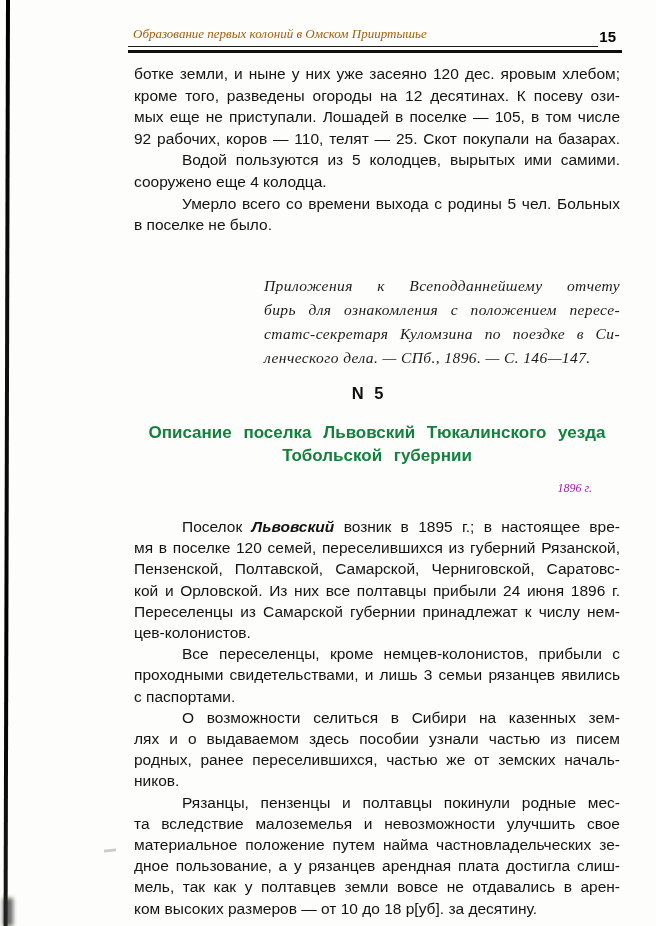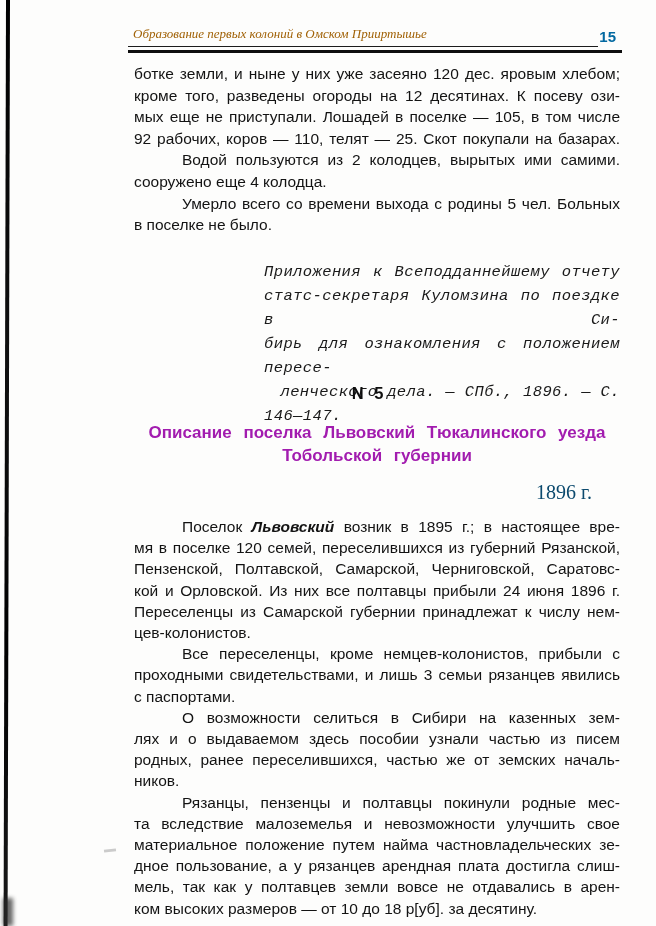--- a/index.html
+++ b/index.html
@@ -30,57 +30,57 @@
 
   
   .running-header{
     position:absolute;left:133px;top:26px;width:515px;height:22px;
     font-family:Liberation Serif, serif;font-style:italic;
     font-size:13px;color:#a16207;white-space:nowrap;
   }
   .page-number{
     position:absolute;left:586px;top:28px;width:30px;
     text-align:right;font-family:"Liberation Sans",sans-serif;
-    font-style:normal;font-weight:bold;font-size:15px;color:#0369a1;
+    font-style:normal;font-weight:bold;font-size:15px;color:#000000;
   }
   .rule-thin{position:absolute;left:128px;top:46px;width:470px;height:1px;background:#1c1c1c;}
   .rule-thick{position:absolute;left:128px;top:50px;width:494px;height:3px;background:#0e0e0e;}
 
   
   .block{position:absolute;left:134px;width:486px;font-size:15.5px;color:#131313;}
   .block-1{top:63px;line-height:21.6px;}
   .block-2{top:516px;line-height:21.2px;}
   .ln{text-align:justify;text-align-last:justify;}
   .ln.last{text-align:left;text-align-last:left;}
   .ln.ind{text-indent:48px;}
   .bold-name{font-weight:bold;font-style:italic;}
 
   .citation{
-    position:absolute;left:264px;top:260px;width:356px;
-    font-family:Liberation Mono, monospace;font-style:italic;
+    position:absolute;left:264px;top:274px;width:356px;
+    font-family:Liberation Serif, serif;font-style:italic;
     font-size:15.5px;line-height:24px;letter-spacing:.4px;color:#1a1a1a;
   }
   .citation .ln{text-align:justify;text-align-last:justify;}
   .citation .ln.last{text-align:right;text-align-last:left;}
 
   .doc-number{
     position:absolute;left:125px;top:384px;width:486px;
     text-align:center;font-weight:bold;font-size:16.5px;
     letter-spacing:1px;word-spacing:4px;color:#0f0f0f;
   }
   .doc-title{
     position:absolute;left:134px;top:421px;width:486px;
     text-align:center;font-weight:bold;font-size:17px;line-height:23px;
-    word-spacing:7px;color:#a21caf;
+    word-spacing:7px;color:#15803d;
   }
   .doc-date{
     position:absolute;left:134px;top:481px;width:486px;
     box-sizing:border-box;padding-right:28px;text-align:right;
-    font-family:"Liberation Serif",serif;
-    font-size:20px;color:#0c4a6e;
+    font-family:"Liberation Serif",serif;font-style:italic;
+    font-size:12px;color:#a21caf;
   }
 </style>
 </head>
 <body>
 
 <div class="page">
 
   <div class="binding-bar"></div>
   <div class="binding-smudge"></div>
   <div class="stray-mark"></div>
@@ -93,33 +93,33 @@
   <div class="rule-thick"></div>
 
   <div class="block block-1">
     <div>
       <div class="ln">ботке земли, и ныне у них уже засеяно 120 дес. яровым хлебом;</div>
       <div class="ln">кроме того, разведены огороды на 12 десятинах. К посеву ози-</div>
       <div class="ln">мых еще не приступали. Лошадей в поселке — 105, в том числе</div>
       <div class="ln">92 рабочих, коров — 110, телят — 25. Скот покупали на базарах.</div>
     </div>
     <div>
-      <div class="ln ind">Водой пользуются из 2 колодцев, вырытых ими самими.</div>
+      <div class="ln ind">Водой пользуются из 5 колодцев, вырытых ими самими.</div>
       <div class="ln last">сооружено еще 4 колодца.</div>
     </div>
     <div>
       <div class="ln ind">Умерло всего со времени выхода с родины 5 чел. Больных</div>
       <div class="ln last">в поселке не было.</div>
     </div>
   </div>
 
   <div class="citation">
     <div class="ln">Приложения к Всеподданнейшему отчету</div>
+    <div class="ln">бирь для ознакомления с положением пересе-</div>
     <div class="ln">статс-секретаря Куломзина по поездке в Си-</div>
-    <div class="ln">бирь для ознакомления с положением пересе-</div>
     <div class="ln last">ленческого дела. — СПб., 1896. — С. 146—147.</div>
   </div>
 
   <div class="doc-number">N 5</div>
 
   <div class="doc-title">
     <div>Описание поселка Львовский Тюкалинского уезда</div>
     <div>Тобольской губернии</div>
   </div>
 

